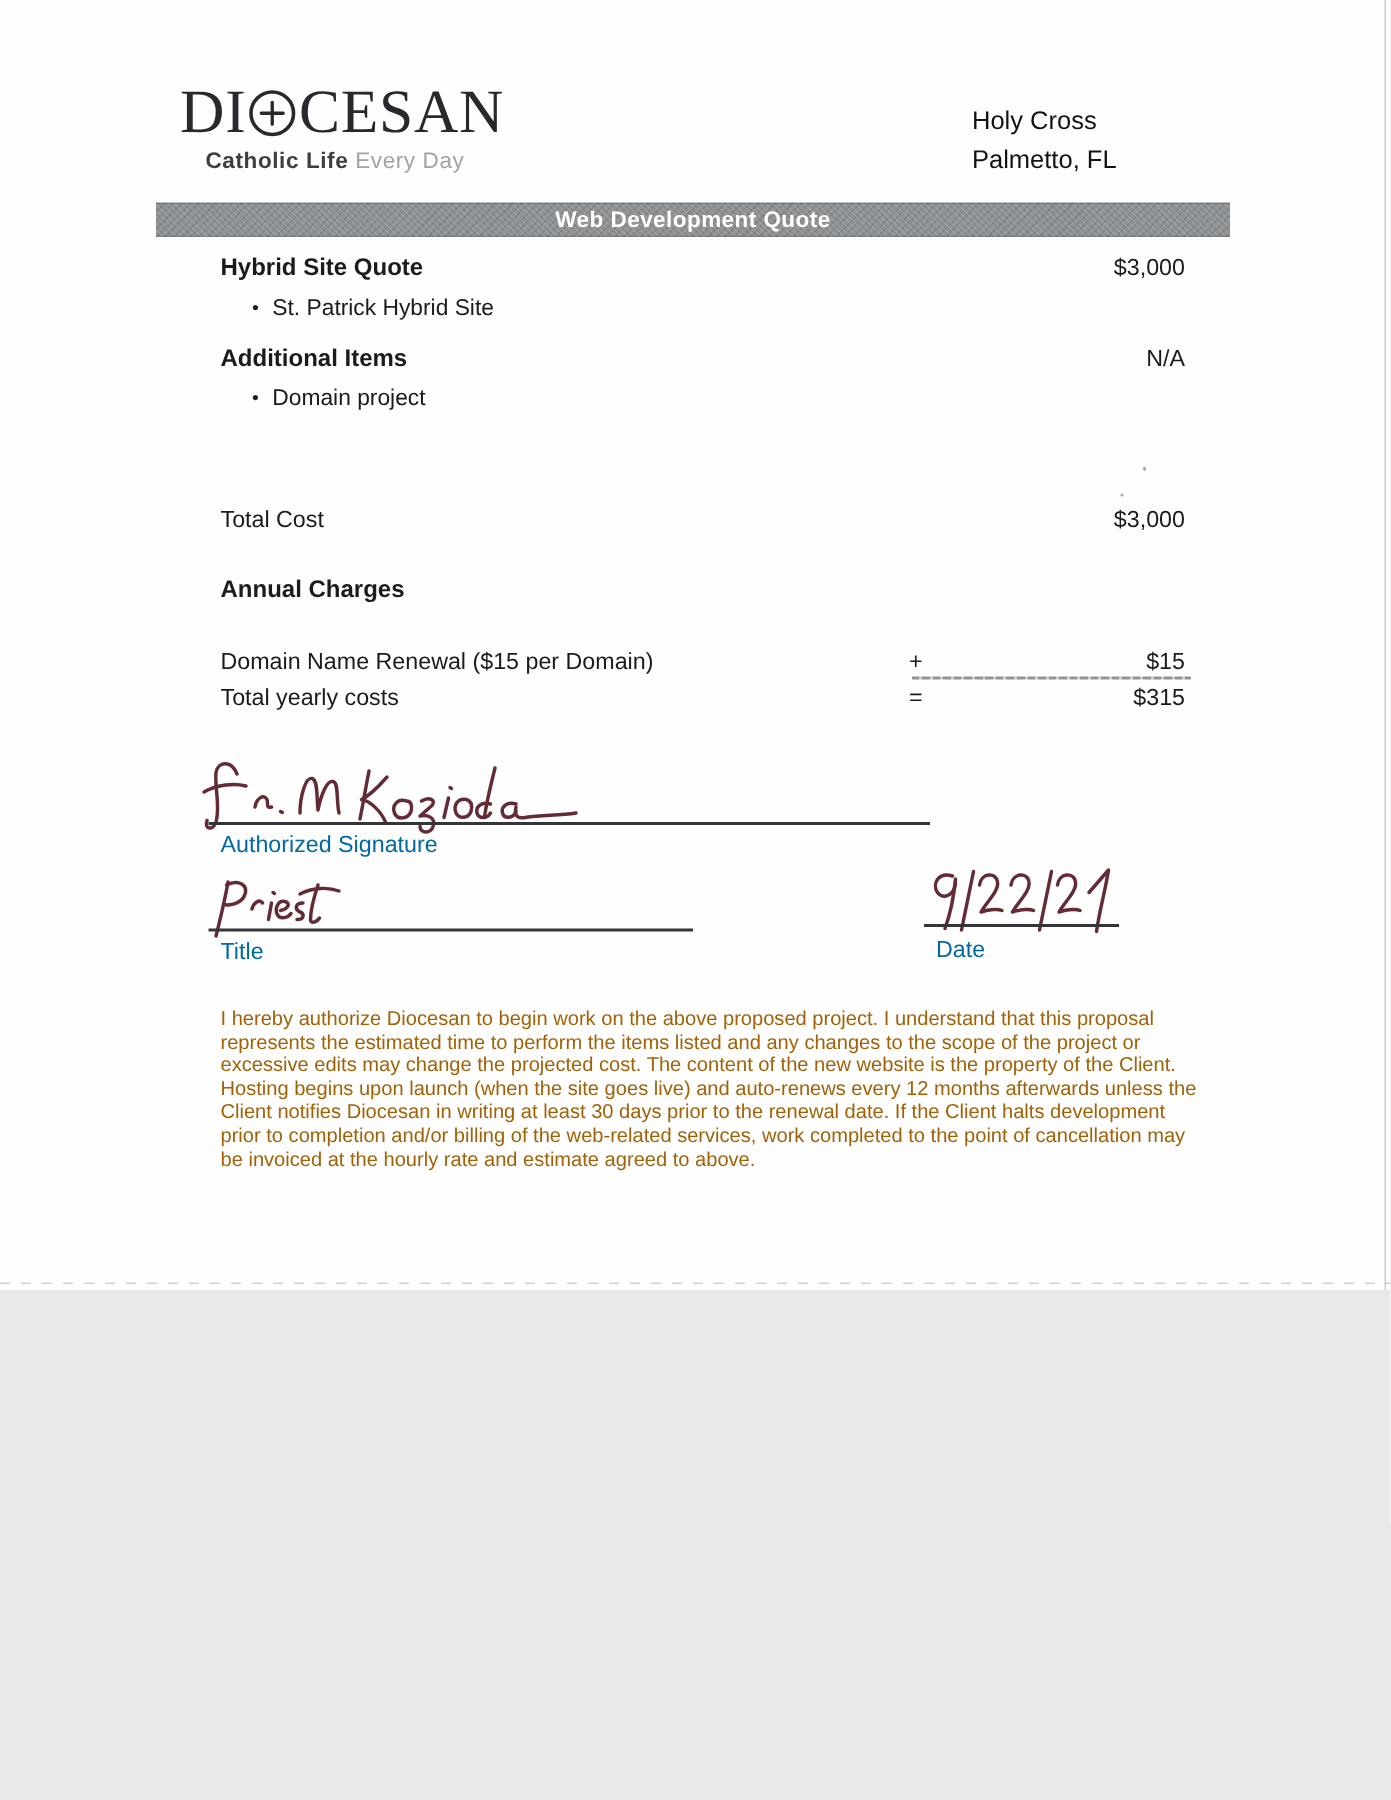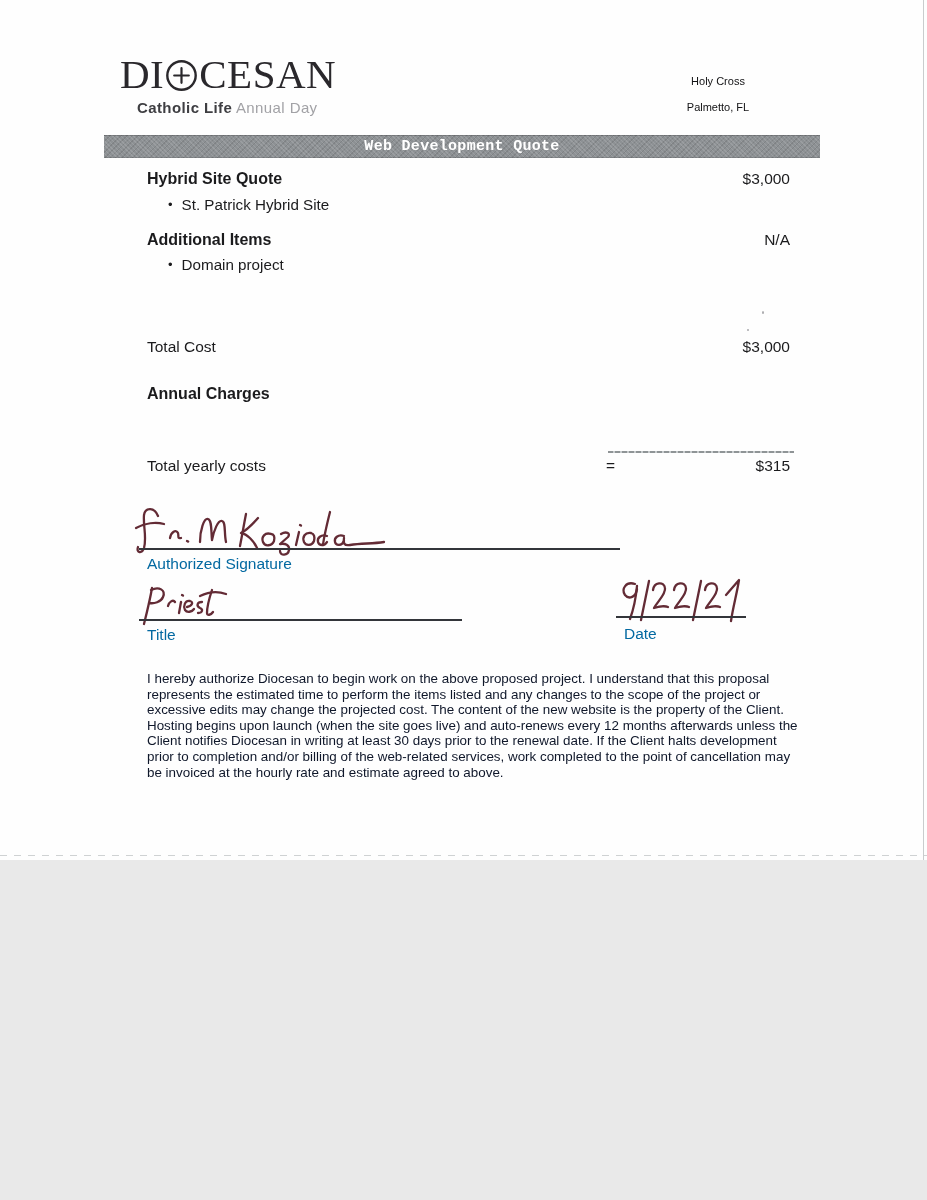--- a/index.html
+++ b/index.html
@@ -18,72 +18,71 @@
     font-family:"Liberation Serif", serif; font-size:41px; line-height:44px;
     color:var(--logo); letter-spacing:.5px; white-space:nowrap;
   }
   .oplus{display:inline-block; width:33px; height:33px; vertical-align:-4px; margin:0 1px;}
   .oplus svg{display:block; width:100%; height:100%;}
   .tagline{position:absolute; left:137px; top:99px; font-size:15px; letter-spacing:.4px; white-space:nowrap;}
   .tag-strong{color:#3e3e42; font-weight:bold;}
   .tag-light{color:#a2a2a6;}
   .client{
     position:absolute; left:648px; top:68px; width:140px;
-    text-align:center; font-size:11px; line-height:26px; color:#121214;
+    text-align:left; font-size:17px; line-height:26px; color:#121214;
   }
   
   .banner{
     position:absolute; left:104px; top:135px; width:716px; height:23px;
     background-color:var(--banner-bg);
     background-image:
       repeating-linear-gradient(45deg, rgba(255,255,255,.12) 0 1px, transparent 1px 3px),
       repeating-linear-gradient(135deg, rgba(0,0,0,.10) 0 1px, transparent 1px 4px);
     display:flex; align-items:center; justify-content:center;
     box-shadow:inset 0 1px 0 rgba(0,0,0,.18), inset 0 -1px 0 rgba(0,0,0,.12);
-    font-family:Liberation Mono, monospace;
   }
   .banner span{color:var(--banner-text); font-size:15px; font-weight:bold; letter-spacing:.3px;}
   
   .row{position:absolute; left:147px; width:643px; display:flex; font-size:15.5px; line-height:18px;}
   .row .amount{margin-left:auto; text-align:right;}
   .row.heading .label{font-weight:bold; font-size:16px;}
   .op{position:absolute; left:459px; font-size:15.5px;}
   .bullet{position:absolute; left:168px; font-size:15.2px; line-height:17px;}
   .bullet::before{content:"•"; margin-right:9px; font-size:13px; vertical-align:1px;}
   .sum-divider{position:absolute; left:608px; top:451px; width:186px; height:2px;
     background:repeating-linear-gradient(90deg,#8f9496 0 5px,#c7cbcd 5px 7px);}
   
   .hw{position:absolute;}
   .hw svg{display:block; overflow:visible;}
   .hw path{fill:none; stroke:var(--ink); stroke-width:2.3; stroke-linecap:round; stroke-linejoin:round;}
   .sigline{position:absolute; height:2px; background:#33353a;}
   .fieldlabel{position:absolute; font-size:15.5px; color:#0369a1;}
   
   .terms{position:absolute; left:147px; top:671px; width:652px;
-    font-size:13.4px; line-height:15.6px; color:#0f172a; margin:0;}
+    font-size:13.4px; line-height:15.6px; color:#a16207; margin:0;}
   
   .edge-line{position:absolute; right:3px; top:0; width:1px; height:100%; background:#c9cccd;}
   .bottom-dots{position:absolute; left:0; bottom:4px; width:100%; height:1px;
     background:repeating-linear-gradient(90deg,#cfd2d3 0 7px, transparent 7px 14px);}
   .speck{position:absolute; background:#a9a9ad; border-radius:50%;}
 </style>
 </head>
 <body>
 
 <div class="scan">
 
   <div class="logo-word">
     <span>DI</span><span class="oplus"><svg viewBox="0 0 33 33">
           <circle cx="16.5" cy="16.5" r="14.2" fill="none" stroke="#2a282c" stroke-width="2.4"></circle>
           <path d="M16.5 9.2v14.6M9.2 16.5h14.6" fill="none" stroke="#2a282c" stroke-width="2.2" stroke-linecap="round"></path>
         </svg></span><span>CESAN</span>
   </div>
   <div class="tagline">
     <span class="tag-strong">Catholic Life</span>
-    <span class="tag-light">Annual Day</span>
+    <span class="tag-light">Every Day</span>
   </div>
 
   <div class="client">
     <div>Holy Cross</div>
     <div>Palmetto, FL</div>
   </div>
 
   <div class="banner">
     <span>Web Development Quote</span>
   </div>
@@ -100,20 +99,25 @@
   </div>
   <div class="bullet" style="top:256px">Domain project</div>
 
   <div class="row" style="top:338px">
     <span class="label">Total Cost</span>
     <span class="amount">$3,000</span>
   </div>
 
   <div class="row heading" style="top:385px">
     <span class="label">Annual Charges</span>
+  </div>
+  <div class="row" style="top:433px">
+    <span class="label">Domain Name Renewal ($15 per Domain)</span>
+    <span class="op">+</span>
+    <span class="amount">$15</span>
   </div>
   <div class="sum-divider"></div>
   <div class="row" style="top:457px">
     <span class="label">Total yearly costs</span>
     <span class="op">=</span>
     <span class="amount">$315</span>
   </div>
 
   <div class="hw" style="left:134px; top:500px" role="img" aria-label="Fr. M Kozioda">
     <svg width="255" height="58" viewBox="0 0 255 58">

